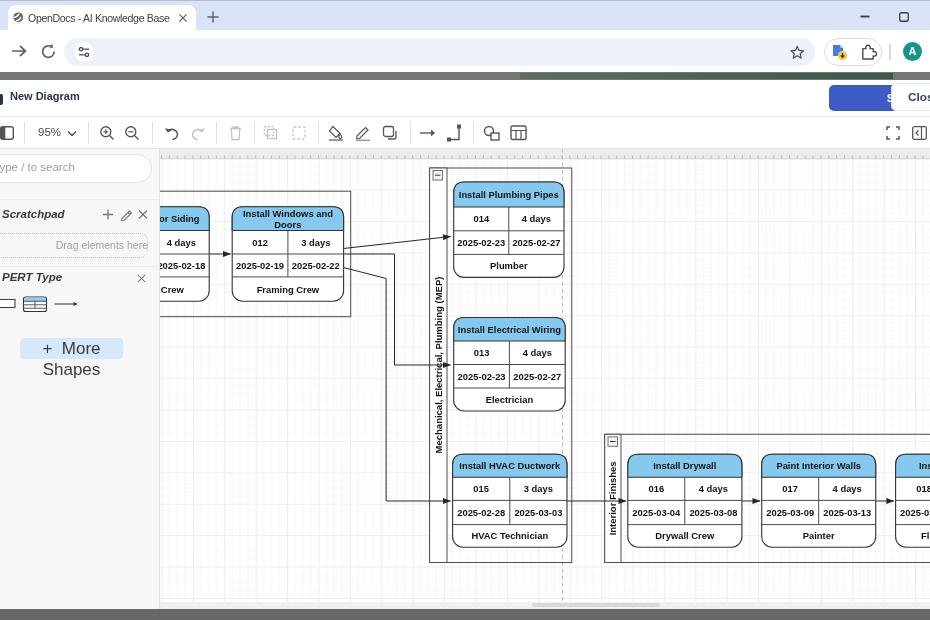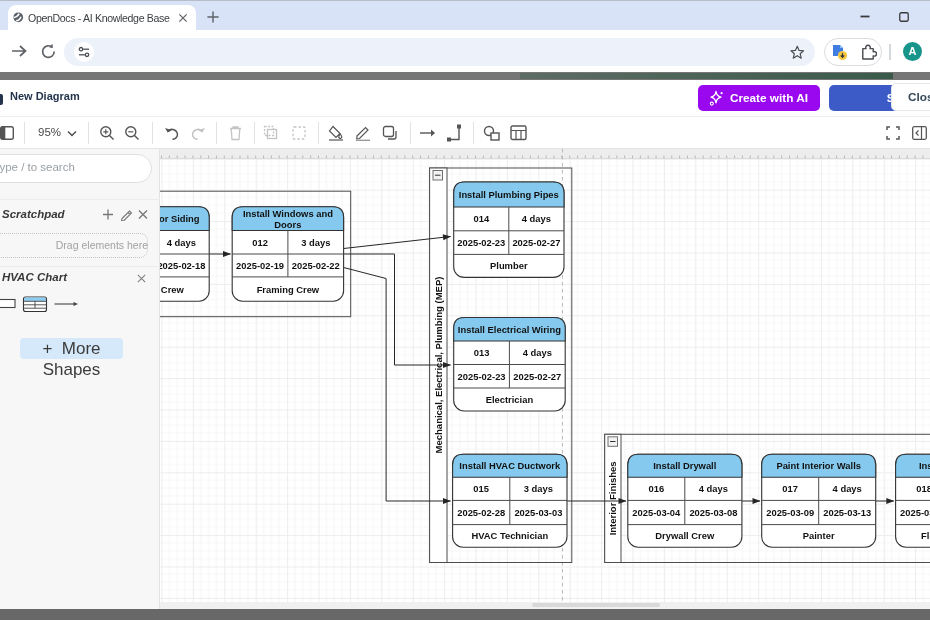--- a/index.html
+++ b/index.html
@@ -101,21 +101,20 @@
   </svg>
   <div class="abs" style="left:889px;top:44px;width:1.5px;height:16px;background:#d5d8dc"></div>
   <div class="abs" id="avatar">A</div>
 
   <div class="abs" id="darkband"></div>
   <div class="abs" id="greenband"></div>
 
   <div class="abs" id="apphdr"></div>
   <div class="abs" id="hdricon"></div>
   <div class="abs" id="hdrtitle">New Diagram</div>
-  <div class="abs btn" id="btnai"><span style="margin-left:20px">Create with AI</span></div>
   <svg class="abs" style="left:708px;top:90px" width="17" height="17" viewBox="0 0 17 17">
     <path d="M8 1.5 C8.4 5 9.5 6.3 13 7.1 C9.5 8 8.4 9.2 8 12.7 C7.6 9.2 6.5 8 3 7.1 C6.5 6.3 7.6 5 8 1.5 Z" fill="none" stroke="#fff" stroke-width="1.4" stroke-linejoin="round"></path>
     <circle cx="13.6" cy="3.2" r="1.1" fill="#fff"></circle>
     <circle cx="3.8" cy="13.6" r="1.5" fill="none" stroke="#fff" stroke-width="1.1"></circle>
   </svg>
   <div class="abs btn" id="btnsave">Save</div>
   <div class="abs btn" id="btnclose">Close</div>
 
   <div class="abs" id="toolbar"></div>
   <svg class="abs" style="left:0px;top:126px" width="14" height="14" viewBox="0 0 14 14">
@@ -206,21 +205,21 @@
   <div class="abs hline" style="top:199px"></div>
   <div class="abs seclbl" id="scratchlbl">Scratchpad</div>
   <svg class="abs" style="left:102px;top:208px" width="46" height="13" viewBox="0 0 46 13">
     <path d="M6 1.5 V11.5 M1 6.5 H11" stroke="#777" stroke-width="1.3"></path>
     <path d="M20 10.5 L27.5 3 L29.5 5 L22 12.5 L19.5 13 Z M26 4.5 L28 6.5" fill="none" stroke="#777" stroke-width="1.1"></path>
     <path d="M37 2.5 L45 10.5 M45 2.5 L37 10.5" stroke="#777" stroke-width="1.3"></path>
   </svg>
   <div class="abs" id="dragbox"></div>
   <div class="abs" id="dragtxt">Drag elements here</div>
   <div class="abs hline" style="top:266px"></div>
-  <div class="abs seclbl" id="pertlbl">HVAC Chart</div>
+  <div class="abs seclbl" id="pertlbl">PERT Type</div>
   <svg class="abs" style="left:136px;top:273px" width="11" height="11" viewBox="0 0 12 12">
     <path d="M2 2 L10 10 M10 2 L2 10" stroke="#808080" stroke-width="1.2"></path>
   </svg>
   <svg class="abs" style="left:-6px;top:296px" width="130" height="18" viewBox="-6 0 130 18">
     <rect x="-5" y="3.5" width="20" height="8" fill="#fff" stroke="#444" stroke-width="1.1"></rect>
     <rect x="23.5" y="1" width="23" height="14.5" rx="2" fill="#fff" stroke="#333" stroke-width="1.1"></rect>
     <rect x="24" y="1.5" width="22" height="3.8" rx="1.5" fill="#8fcdf0"></rect>
     <path d="M23.5 5.3 H46.5 M23.5 8.8 H46.5 M23.5 12.2 H46.5 M35 5.3 V12.2" stroke="#444" stroke-width="0.9" fill="none"></path>
     <path d="M54.5 8 H74.5" stroke="#444" stroke-width="1.1"></path>
     <path d="M73.5 5.9 L78 8 L73.5 10.1 Z" fill="#444"></path>

